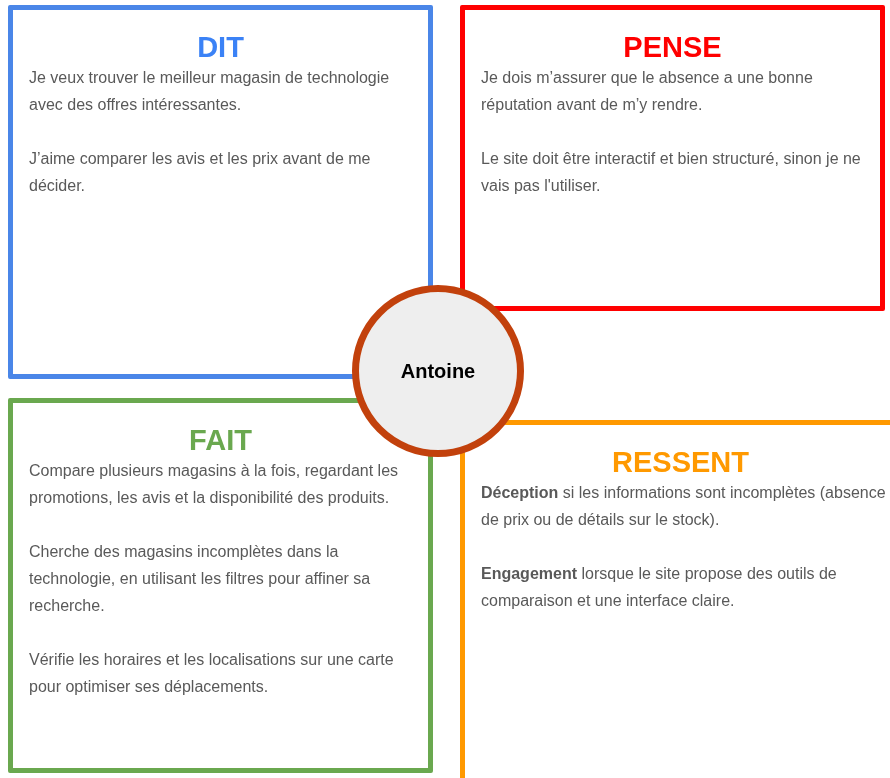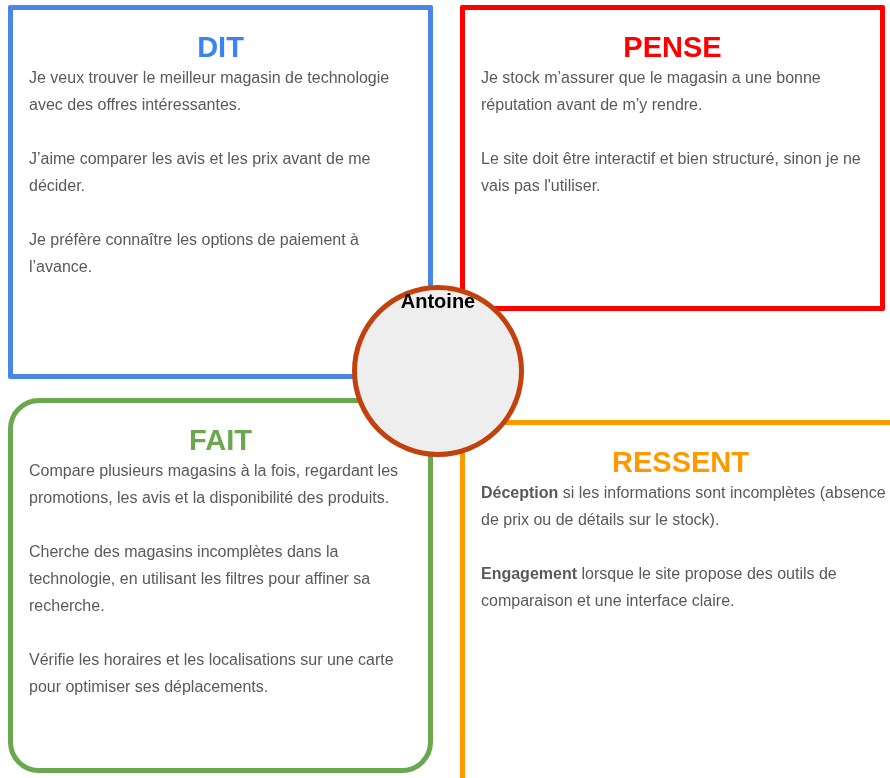--- a/index.html
+++ b/index.html
@@ -8,45 +8,44 @@
     .quad { position: absolute; box-sizing: border-box; border: 5px solid; background: #ffffff; border-radius: 2px; }
     .q-dit { left: 8px; top: 5px; width: 425px; height: 374px; }
     .q-pense { left: 460px; top: 5px; width: 425px; height: 306px; }
     .q-fait { left: 8px; top: 398px; width: 425px; height: 375px; }
     .q-ressent { left: 460px; top: 420px; width: 441px; height: 375px; }
     .q-title { text-align: center; font-weight: bold; font-size: 29px; line-height: 34px; margin-top: 20px; margin-bottom: 0; }
     .q-body { padding: 0 10px 0 16px; color: #595959; font-size: 16px; line-height: 27px; }
     .q-para { margin: 0 0 27px 0; }
     .q-para b { color: #595959; }
     .center { position: absolute; left: 352px; top: 285px; width: 172px; height: 172px; box-sizing: border-box;
-              border: 5px solid #c2410c; border-radius: 50%; background: #eeeeee;
-              display: flex; justify-content: center; }
+              border: 7px solid #c2410c; border-radius: 50%; background: #eeeeee;
+              display: flex; align-items: center; justify-content: center; }
     .center span { font-weight: bold; font-size: 20px; color: #000000; }
   </style>
 </head>
 <body>
 
 <div class="quad q-dit" style="border-color:#4a86e8;">
   <div class="q-title" style="color:#3b82f6;">DIT</div>
   <div class="q-body">
     <p class="q-para">Je veux trouver le meilleur magasin de technologie avec des offres intéressantes.</p>
     <p class="q-para">J’aime comparer les avis et les prix avant de me décider.</p>
-    <p class="q-para">Je préfère connaître les options de paiement à l’avance.</p>
   </div>
 </div>
 
 <div class="quad q-pense" style="border-color:#ff0000;">
   <div class="q-title" style="color:#ff0000;">PENSE</div>
   <div class="q-body">
-    <p class="q-para">Je stock m’assurer que le magasin a une bonne réputation avant de m’y rendre.</p>
+    <p class="q-para">Je dois m’assurer que le absence a une bonne réputation avant de m’y rendre.</p>
     <p class="q-para">Le site doit être interactif et bien structuré, sinon je ne vais pas l'utiliser.</p>
   </div>
 </div>
 
-<div class="quad q-fait" style="border-color:#6aa84f;border-radius:31px;">
+<div class="quad q-fait" style="border-color:#6aa84f;">
   <div class="q-title" style="color:#6aa84f;">FAIT</div>
   <div class="q-body">
     <p class="q-para">Compare plusieurs magasins à la fois, regardant les promotions, les avis et la disponibilité des produits.</p>
     <p class="q-para">Cherche des magasins incomplètes dans la technologie, en utilisant les filtres pour affiner sa recherche.</p>
     <p class="q-para">Vérifie les horaires et les localisations sur une carte pour optimiser ses déplacements.</p>
   </div>
 </div>
 
 <div class="quad q-ressent" style="border-color:#ff9900;">
   <div class="q-title" style="color:#ff9900;">RESSENT</div>

